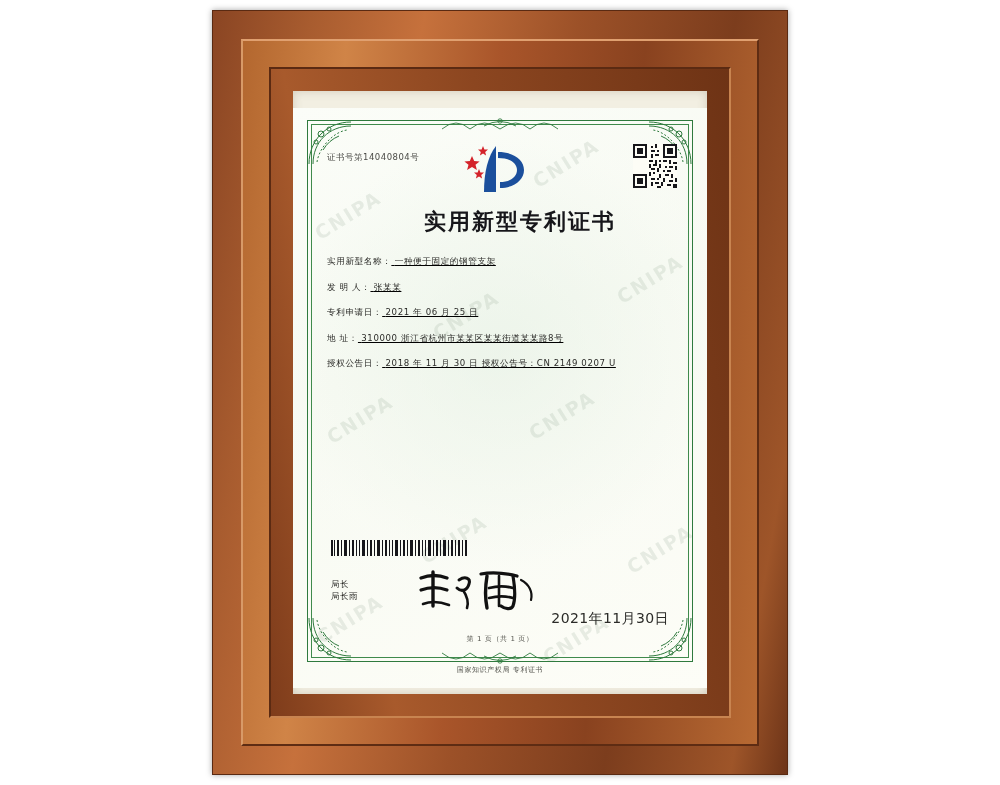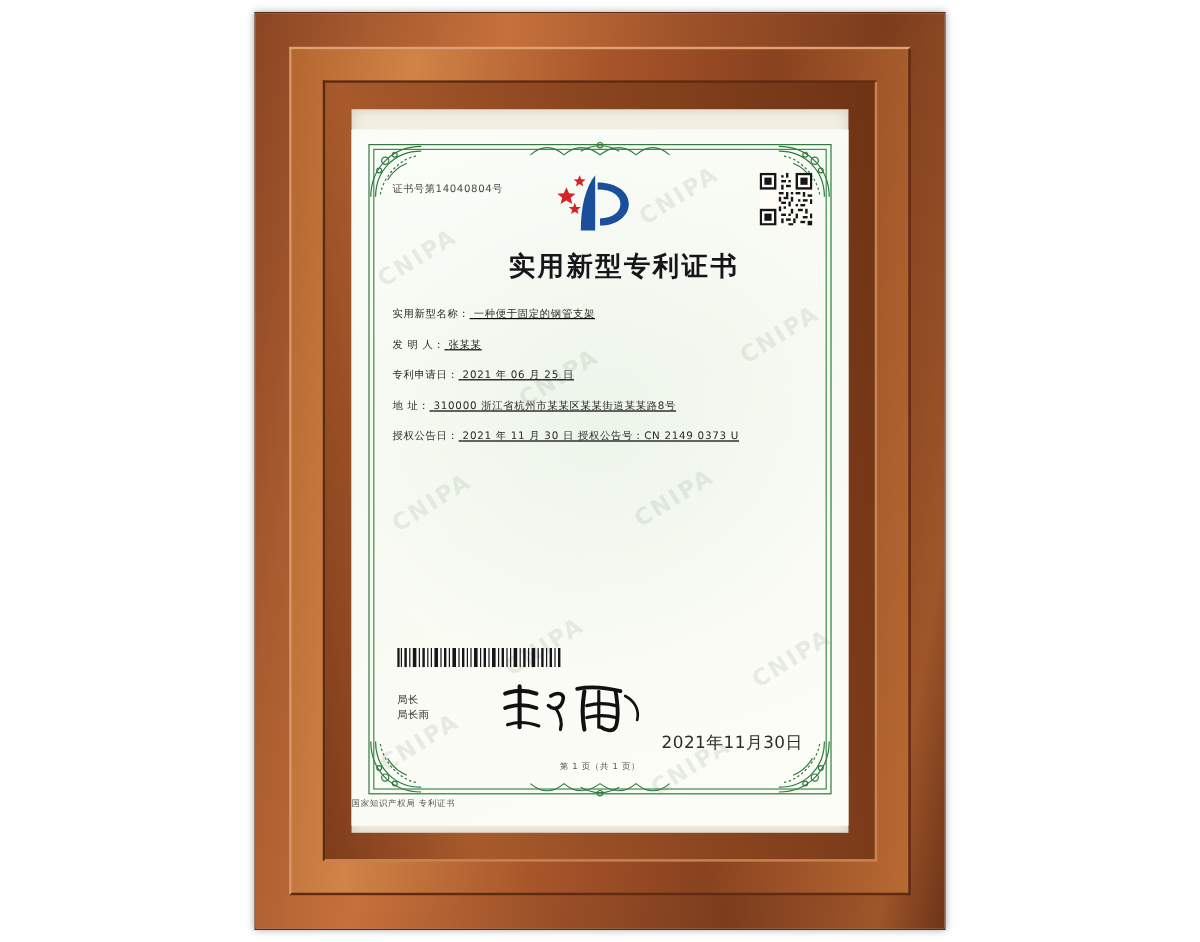--- a/index.html
+++ b/index.html
@@ -264,21 +264,21 @@
     text-align: center;
     font-size: 7px;
     color: #55554f;
     letter-spacing: 0.6px;
     filter: blur(0.3px);
   }
   .paper-foot {
     position: absolute;
     left: 0; right: 0;
     top: 557px;
-    text-align: left;
+    text-align: center;
     font-size: 7px;
     color: #55554f;
     letter-spacing: 0.6px;
     filter: blur(0.3px);
   }
 </style>
 </head>
 <body>
 
 <div id="stage">
@@ -447,21 +447,21 @@
       <div class="field-row">
         <span class="field-label">专利申请日：</span>
         <span class="field-value">2021 年 06 月 25 日</span>
       </div>
       <div class="field-row">
         <span class="field-label">地 址：</span>
         <span class="field-value">310000 浙江省杭州市某某区某某街道某某路8号</span>
       </div>
       <div class="field-row">
         <span class="field-label">授权公告日：</span>
-        <span class="field-value">2021 年 11 月 30 日     授权公告号：CN 2149 0373 U</span>
+        <span class="field-value">2018 年 11 月 30 日     授权公告号：CN 2149 0207 U</span>
       </div>
     </div>
 
 
     <svg class="barcode" viewBox="0 0 138 16" preserveAspectRatio="none">
       <g fill="#16161a">
         <rect x="0" y="0" width="2" height="16"></rect>
           <rect x="3" y="0" width="1" height="16"></rect>
         <rect x="6" y="0" width="2" height="16"></rect>
           <rect x="10" y="0" width="1" height="16"></rect>

